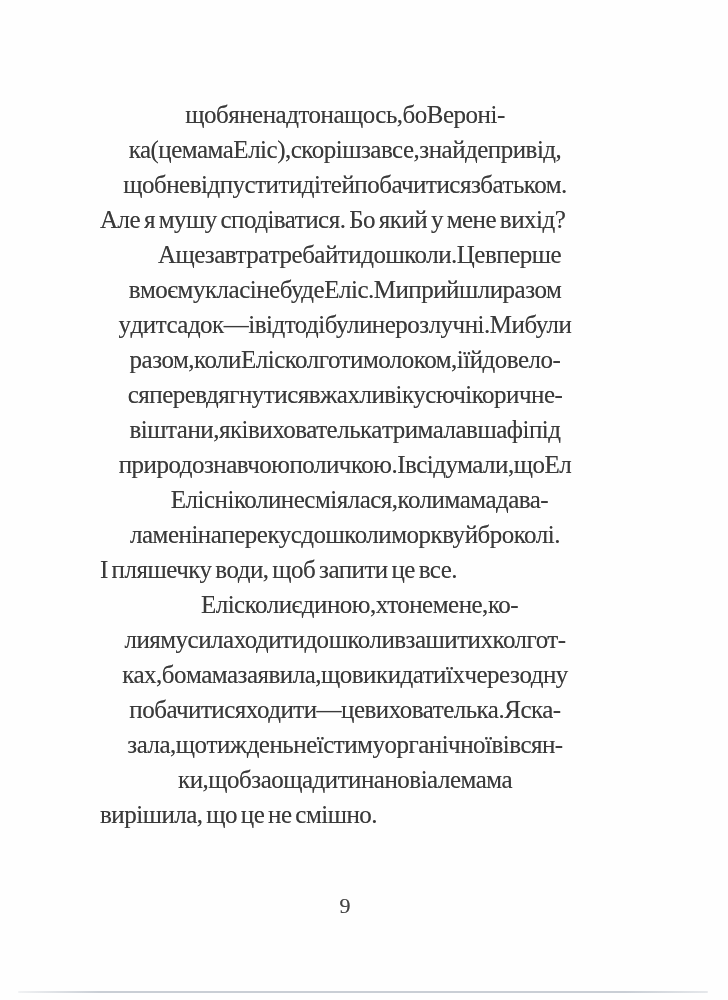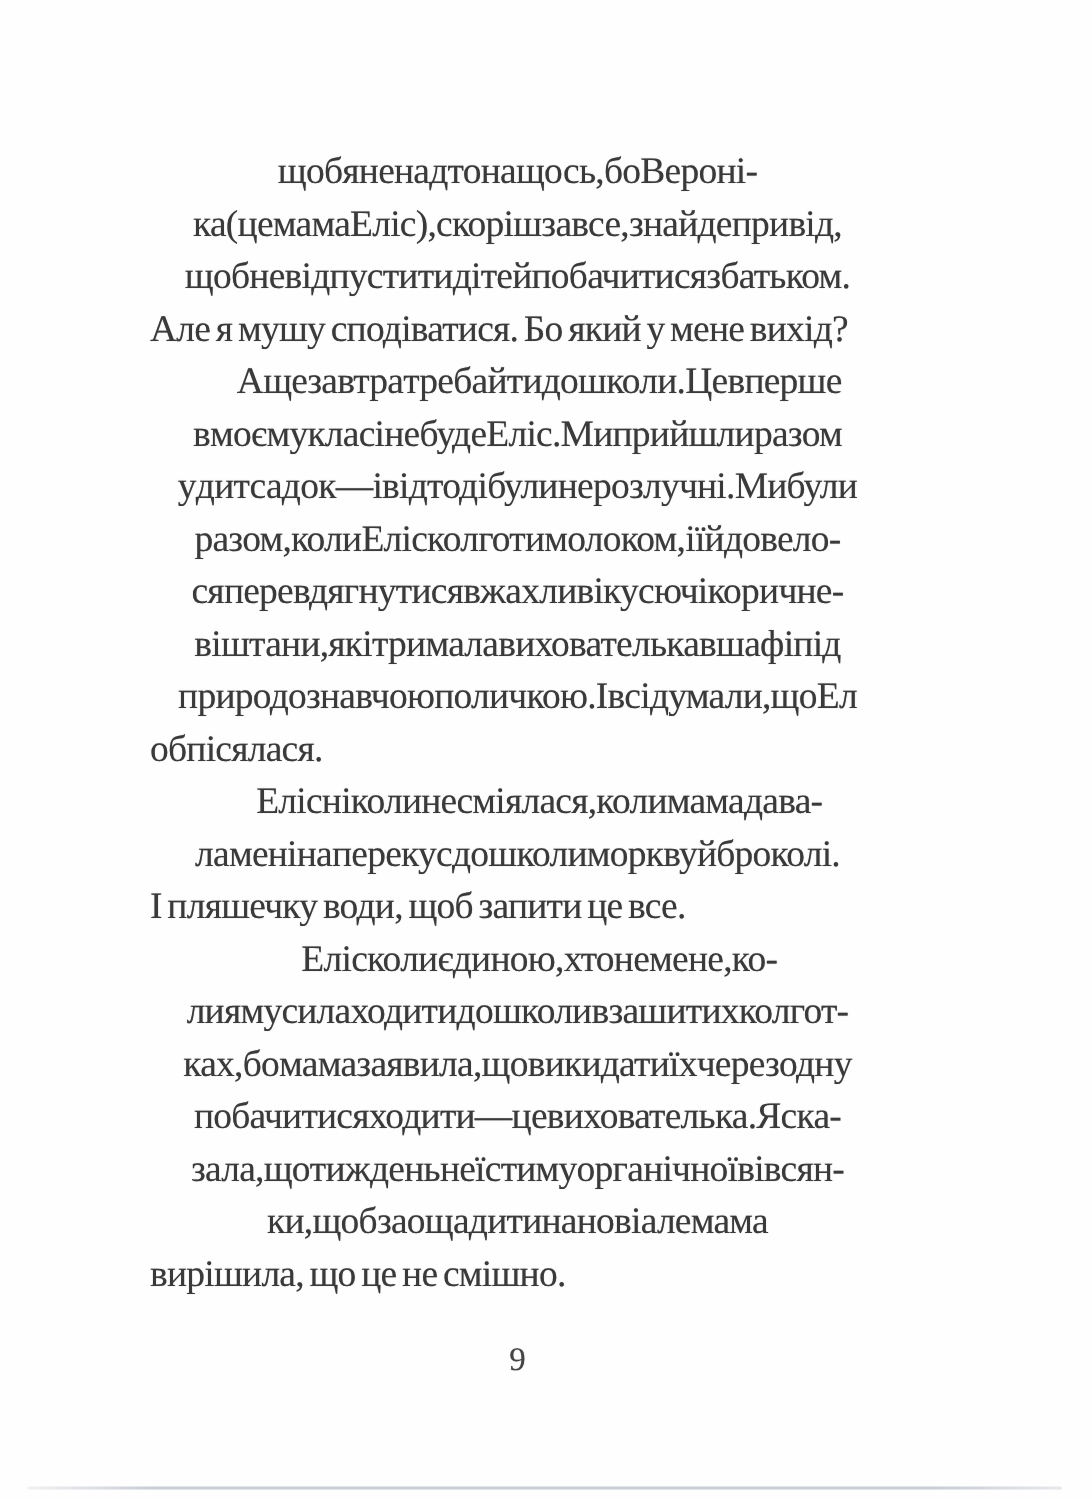--- a/index.html
+++ b/index.html
@@ -149,36 +149,35 @@
         <span>перевдягнутися</span>
         <span>в</span>
         <span>жахливі</span>
         <span>кусючі</span>
         <span>коричне-</span>
       </div>
       <div class="line justify">
         <span>ві</span>
         <span>штани,</span>
         <span>які</span>
+        <span>вихователька</span>
         <span>тримала</span>
-        <span>вихователька</span>
         <span>в</span>
         <span>шафі</span>
         <span>під</span>
       </div>
       <div class="line justify">
         <span>природознавчою</span>
         <span>поличкою.</span>
         <span>І</span>
         <span>всі</span>
         <span>думали,</span>
         <span>що</span>
         <span>Ел</span>
       </div>
-      <div class="line">обпісялася.</div>
       <div class="line indent justify">
         <span>Еліс</span>
         <span>ніколи</span>
         <span>не</span>
         <span>сміялася,</span>
         <span>коли</span>
         <span>мама</span>
         <span>дава-</span>
       </div>
       <div class="line justify">

